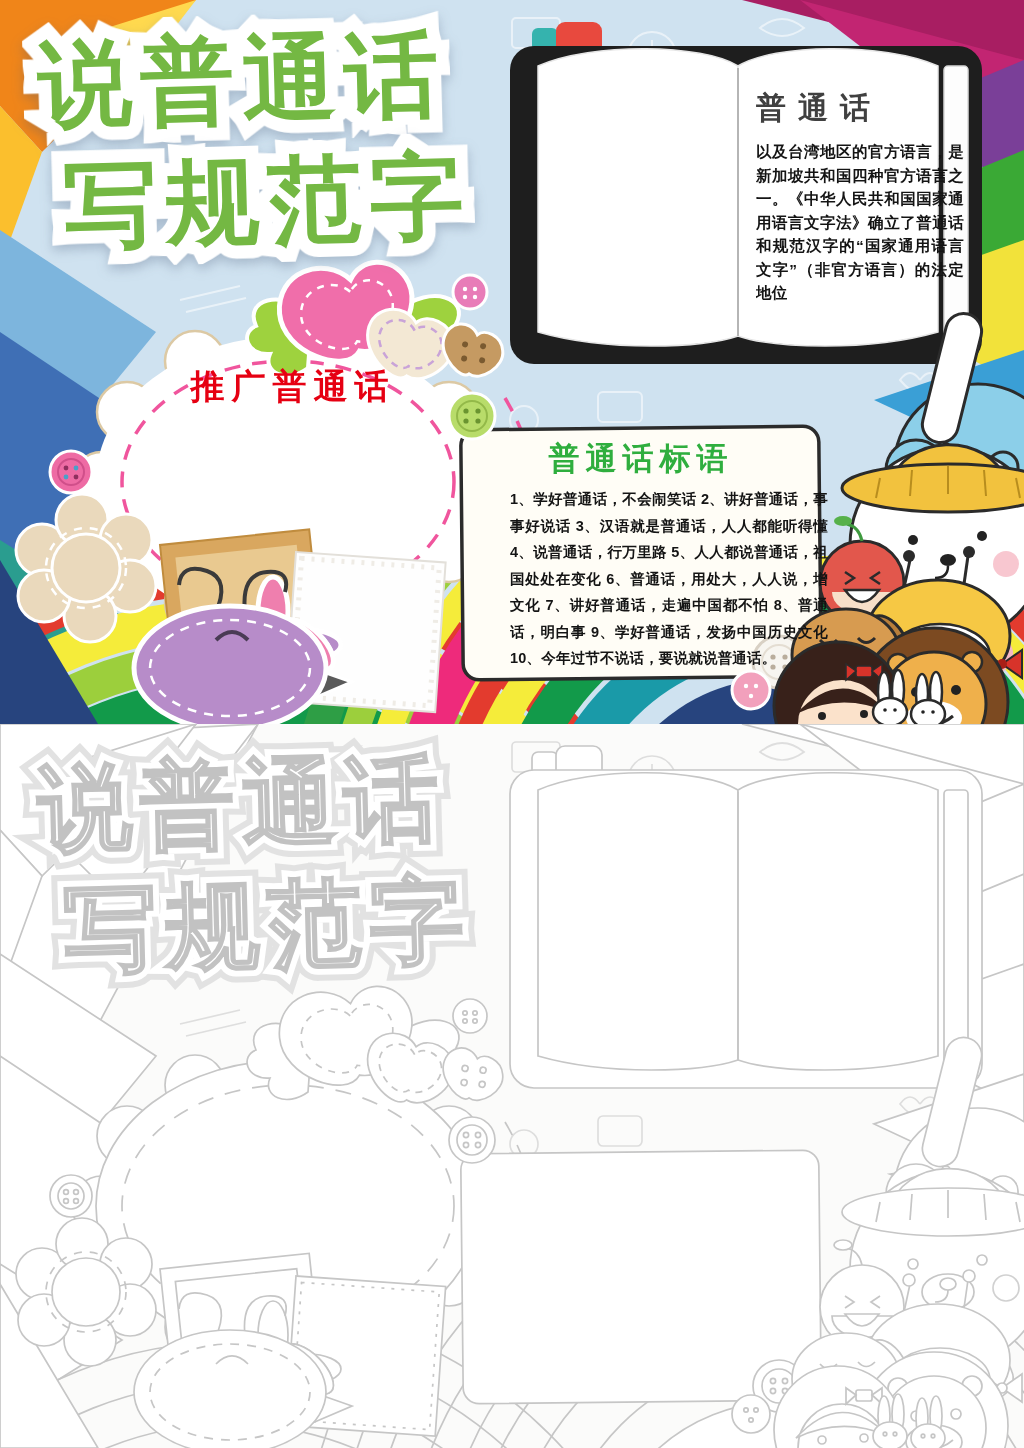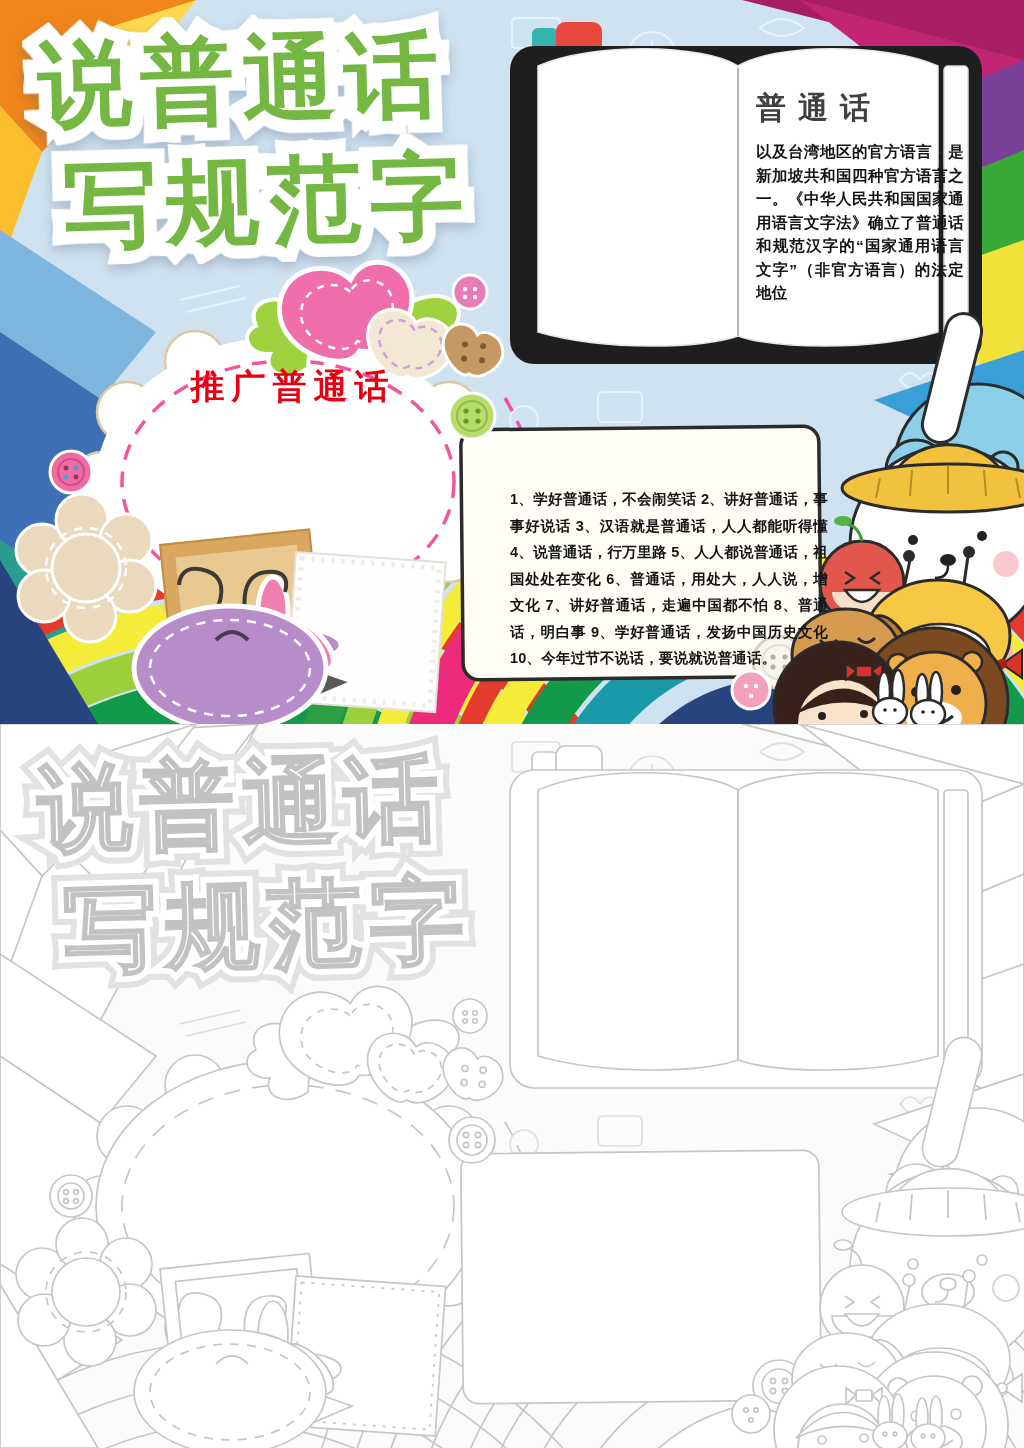--- a/index.html
+++ b/index.html
@@ -375,20 +375,21 @@
       <span class="t-back2">写规范字</span>
       <span class="t-front">写规范字</span>
     </div>
   </div>
 
   <div class="book-right-title">普通话</div>
   <div class="booktext bt-right">以及台湾地区的官方语言，是新加坡共和国四种官方语言之一。《中华人民共和国国家通用语言文字法》确立了普通话和规范汉字的“国家通用语言文字”（非官方语言）的法定地位</div>
 
   <div class="promo-title">推广普通话</div>
 
+  <div class="slogan-title">普通话标语</div>
   <div class="slogan-text">1、学好普通话，不会闹笑话 2、讲好普通话，事事好说话  3、汉语就是普通话，人人都能听得懂 4、说普通话，行万里路  5、人人都说普通话，祖国处处在变化 6、普通话，用处大，人人说，增文化 7、讲好普通话，走遍中国都不怕 8、普通话，明白事  9、学好普通话，发扬中国历史文化 10、今年过节不说话，要说就说普通话。</div>
 </div>
 
 <div class="half half-bottom mono">
   <svg class="scene" viewBox="0 0 1024 724">
     <path d="M0 14 L258 0 L74 346 L0 300 Z" fill="#fdfdfd" stroke="#d8d8d8" stroke-width="2"></path>
     <path d="M0 60 L120 180 L258 0" fill="none" stroke="#dcdcdc" stroke-width="2"></path>
   </svg>
   <div>
 <svg class="scene" viewBox="0 0 1024 724" xmlns="http://www.w3.org/2000/svg">

